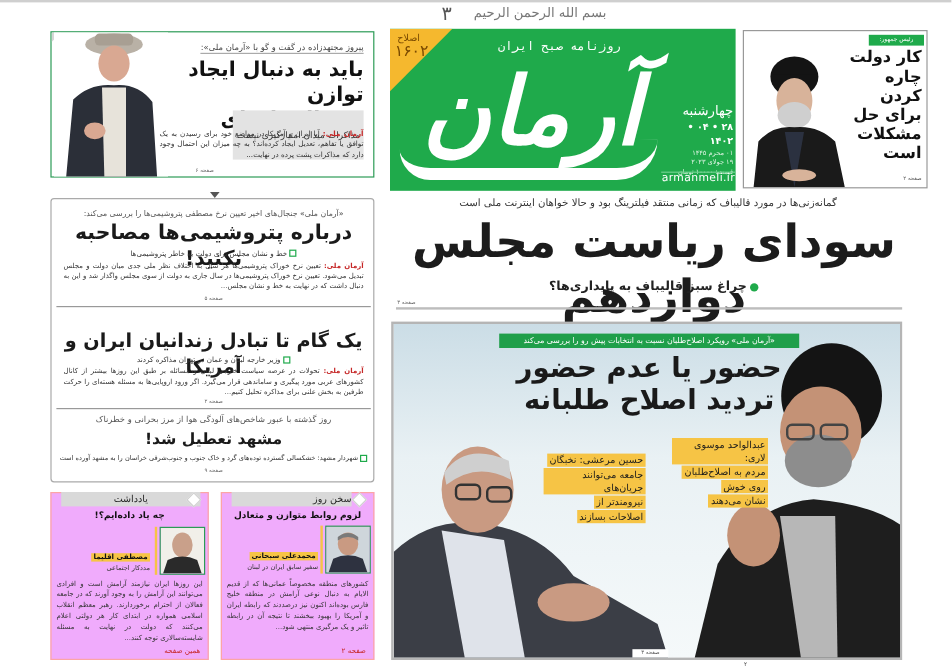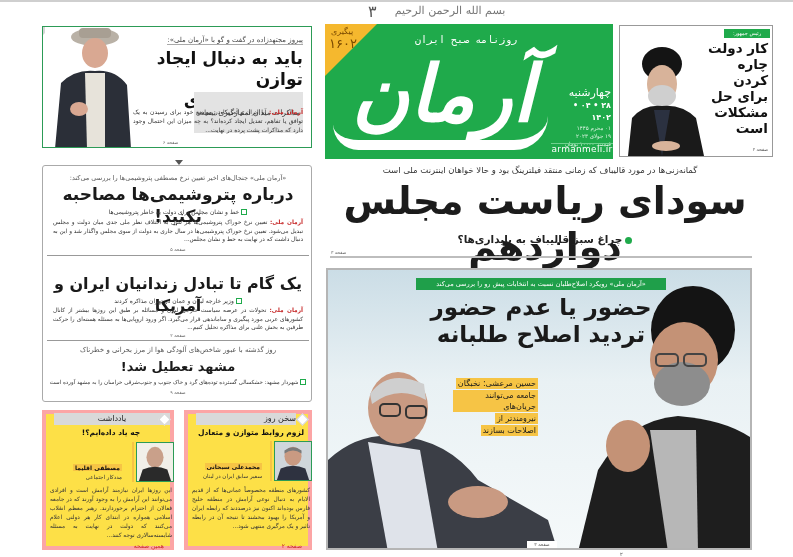--- a/index.html
+++ b/index.html
@@ -68,21 +68,21 @@
   .art-kicker { width: 262px; text-align: center; font-size: 6.5px; color: #555; }
   .art-head { width: 262px; text-align: center; font-weight: bold; color: #1a1a1a; letter-spacing: -0.8px; }
   .art-bullet { width: 262px; text-align: center; font-size: 6px; color: #333; }
   .art-bullet .sq { display: inline-block; width: 6px; height: 6px; border: 1.5px solid #1faa4b; margin-left: 2px; vertical-align: middle; }
   .art-body { width: 250px; font-size: 5.8px; line-height: 8.5px; color: #333; text-align: justify; }
   .art-body .red { color: #c62828; font-weight: bold; }
   .art-ref { width: 262px; text-align: center; font-size: 4.5px; color: #666; }
   .art-rule { width: 262px; height: 1px; background: #999; }
 
   
-  .col-box { border: 4px solid #fca5a5; background: #fde047; padding-left: 44px; }
+  .col-box { border: 1px solid #fca5a5; background: #f0abfc; padding-left: 44px; }
   .col-title { height: 12px; background: #d9d9d9; text-align: center; font-size: 8px; line-height: 12px; color: #222; }
   .col-diamond { width: 9px; height: 9px; background: #fff; transform: rotate(45deg); border: 1px solid #d0d0d0; }
   .col-head { text-align: center; font-size: 7.5px; font-weight: bold; color: #111; }
   .col-photo { border: 1.5px solid #2c9b56; overflow: hidden; }
   .col-sideline { width: 2px; background: #f6c445; }
   .col-name { font-size: 6px; font-weight: bold; background: #f6c445; padding: 0 2px; color: #111; }
   .col-role { font-size: 5.5px; color: #333; }
   .col-body { font-size: 5.8px; line-height: 9px; color: #333; text-align: justify; }
   .col-more { font-size: 6px; color: #c62828; }
 
@@ -91,21 +91,21 @@
 </head>
 <body>
 
 <div class="abs top-rule"></div>
 
 <div class="abs mast-bism-mark">۳</div>
 <div class="abs mast-bismillah">بسم الله الرحمن الرحیم</div>
 
 <div class="abs masthead">
   <div class="abs issue-corner"></div>
-  <div class="abs issue-label">پیگیری</div>
+  <div class="abs issue-label">اصلاح</div>
   <div class="abs issue-num">۱۶۰۲</div>
   <div class="abs mast-sub">روزنامه صبح ایران</div>
   <div class="abs mast-title">آرمان ملی</div>
   <div class="abs mast-swoosh"></div>
   <div class="abs mast-info">
     <div class="mast-day">چهارشنبه</div>
     <div class="mast-date">۲۸ • ۰۴ • ۱۴۰۲</div>
     <div class="mast-small">۰۱ محرم ۱۴۴۵</div>
     <div class="mast-small">۱۹ جولای ۲۰۲۳</div>
     <div class="mast-small">قیمت: ۱۰۰۰۰ تومان</div>
@@ -189,20 +189,26 @@
     <path d="M92 160 L110 282 L140 282 L138 160 Z" fill="#b7b7b7"></path>
     <ellipse cx="70" cy="176" rx="22" ry="26" fill="#c49276"></ellipse>
   </svg>
 
   <div class="abs quote quote-left">
     <span>حسین مرعشی: نخبگان</span><br>
     <span>جامعه می‌توانند جریان‌های</span><br>
     <span>نیرومندتر از</span><br>
     <span>اصلاحات بسازند</span>
   </div>
+  <div class="abs quote quote-right">
+    <span>عبدالواحد موسوی لاری:</span><br>
+    <span>مردم به اصلاح‌طلبان</span><br>
+    <span>روی خوش</span><br>
+    <span>نشان می‌دهند</span>
+  </div>
   <div class="abs feat-ref">صفحه ۳</div>
 </div>
 <div class="abs page-num">۲</div>
 
 <div class="abs stack-notch"></div>
 <div class="abs left-stack">
 
   <div class="abs art-kicker" style="left:4px;top:8px;">«آرمان ملی» جنجال‌های اخیر تعیین نرخ مصطفی پتروشیمی‌ها را بررسی می‌کند:</div>
   <div class="abs art-head" style="left:4px;top:17px;font-size:17px;line-height:22px;">درباره پتروشیمی‌ها مصاحبه نکنید!</div>
   <div class="abs art-bullet" style="left:4px;top:42px;"><span class="sq"></span><span>خط و نشان مجلس برای دولت به خاطر پتروشیمی‌ها</span></div>

